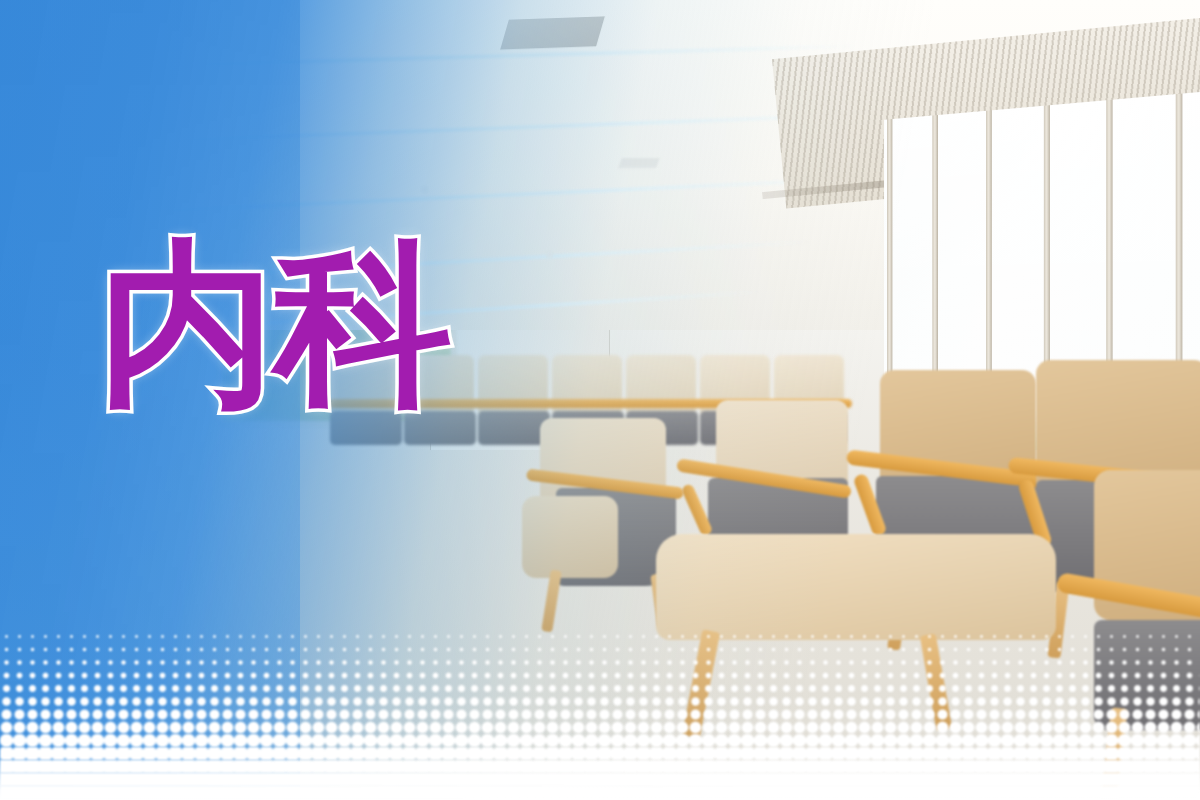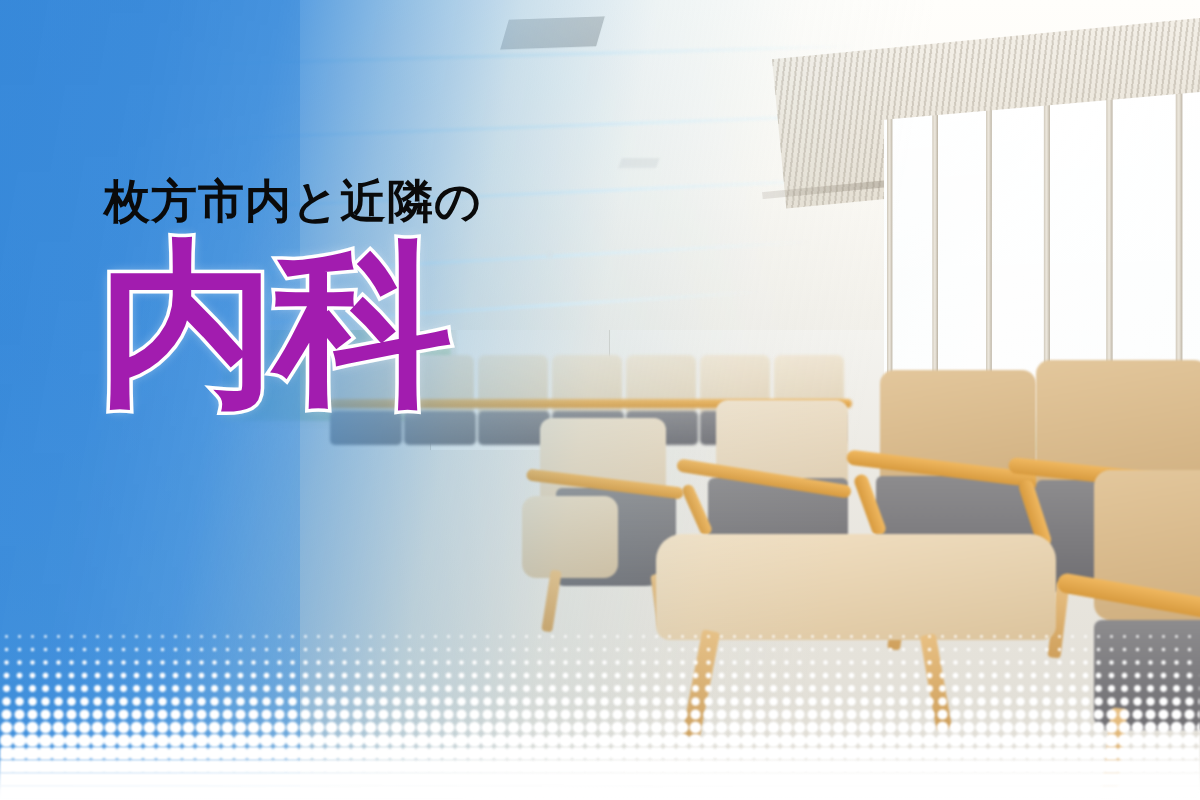--- a/index.html
+++ b/index.html
@@ -341,17 +341,16 @@
       <div class="band" style="top: 104px; height: 13px; background-size: 13px 13px; background-image: radial-gradient(circle at 6.5px 6.5px, rgb(255, 255, 255) 6.2px, rgba(255, 255, 255, 0) 7.3px); filter: blur(1.1px);"></div>
       <div class="band" style="top: 117px; height: 13px; background-size: 13px 13px; background-image: radial-gradient(circle at 6.5px 6.5px, rgb(255, 255, 255) 7.13px, rgba(255, 255, 255, 0) 8.23px); filter: blur(1.1px);"></div>
       <div class="band" style="top: 130px; height: 13px; background-size: 13px 13px; background-image: radial-gradient(circle at 6.5px 6.5px, rgb(255, 255, 255) 8.1px, rgba(255, 255, 255, 0) 9.2px); filter: blur(1.1px);"></div>
       <div class="band" style="top: 143px; height: 13px; background-size: 13px 13px; background-image: radial-gradient(circle at 6.5px 6.5px, rgb(255, 255, 255) 9.1px, rgba(255, 255, 255, 0) 10.2px); filter: blur(1.1px);"></div>
       <div class="band" style="top: 156px; height: 13px; background-size: 13px 13px; background-image: radial-gradient(circle at 6.5px 6.5px, rgb(255, 255, 255) 10.13px, rgba(255, 255, 255, 0) 11.23px); filter: blur(1.1px);"></div>
       <div class="band" style="top: 169px; height: 13px; background-size: 13px 13px; background-image: radial-gradient(circle at 6.5px 6.5px, rgb(255, 255, 255) 11.2px, rgba(255, 255, 255, 0) 12.3px); filter: blur(1.1px);"></div>
       <div style="position: absolute; left: 0px; right: 0px; bottom: 0px; height: 46px; background: linear-gradient(rgba(255, 255, 255, 0) 0%, rgba(255, 255, 255, 0.55) 42%, rgba(255, 255, 255, 0.92) 78%, rgb(255, 255, 255) 100%);"></div>
     </div>
 
   <div class="txt-wrap">
-    <div class="kicker">枚方市内と近隣の</div>
     <div class="headline">内科</div>
   </div>
 
 </div>
 
 </body></html>

